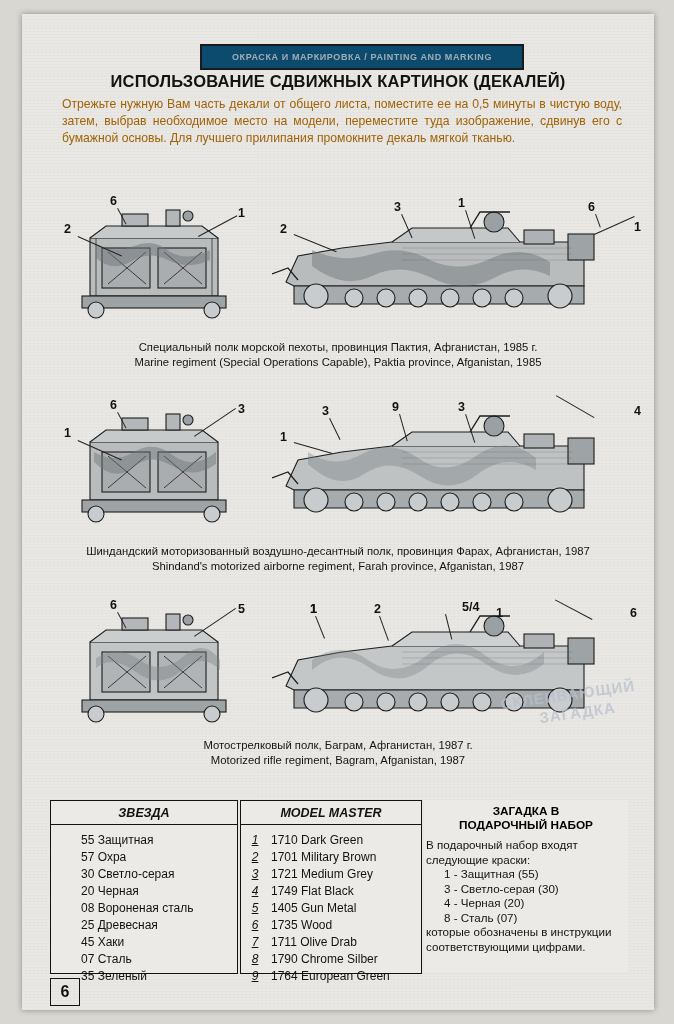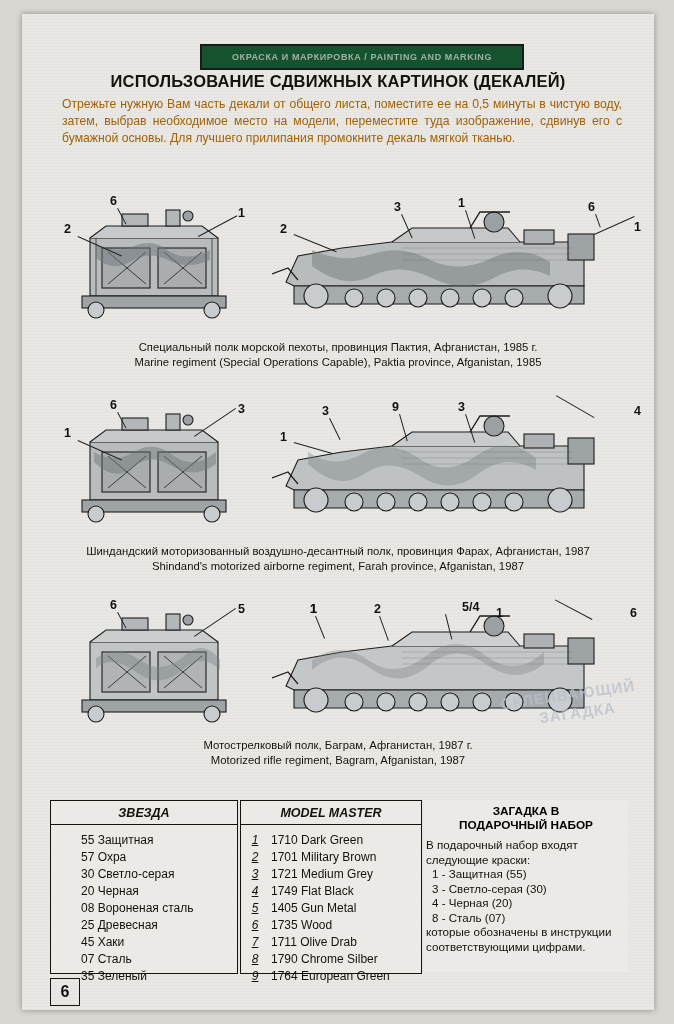--- a/index.html
+++ b/index.html
@@ -7,21 +7,21 @@
   .page{position:relative;width:674px;height:1024px;background:#d8d7d2;overflow:hidden;}
   .sheet{position:absolute;left:22px;top:14px;width:632px;height:996px;background:#e9e8e4;
          box-shadow:0 0 6px rgba(0,0,0,.35);}
   .paper-tex{position:absolute;inset:0;
     background:
       repeating-linear-gradient(0deg, rgba(0,0,0,.018) 0px, rgba(0,0,0,.018) 1px, rgba(255,255,255,0) 1px, rgba(255,255,255,0) 3px),
       repeating-linear-gradient(90deg, rgba(0,0,0,.012) 0px, rgba(0,0,0,.012) 1px, rgba(255,255,255,0) 1px, rgba(255,255,255,0) 4px);
     pointer-events:none;}
   
   .banner{position:absolute;left:178px;top:30px;width:320px;height:22px;border:2px solid #1a1a1a;
-          background:#14532d;display:flex;align-items:center;justify-content:center;overflow:hidden;}
+          background:#0c4a6e;display:flex;align-items:center;justify-content:center;overflow:hidden;}
   .banner span{color:#cfcfcf;font-size:9px;font-weight:bold;letter-spacing:.6px;
                font-family:"Liberation Sans",sans-serif;opacity:.75;text-transform:uppercase;}
   h1.title{position:absolute;left:0;right:0;top:58px;text-align:center;margin:0;
            font-size:16.5px;font-weight:bold;color:#14140f;letter-spacing:.2px;}
   .intro{position:absolute;left:40px;top:82px;width:560px;font-size:12.2px;line-height:17px;
          color:#a16207;text-align:justify;}
   
   .scheme{position:absolute;left:0;width:632px;}
   .caption{position:absolute;left:0;width:632px;text-align:center;font-size:11.3px;color:#15150f;line-height:15px;}
   .caption .ru{display:block;}
@@ -40,21 +40,21 @@
   .thead{text-align:center;font-weight:bold;font-style:italic;font-size:12.5px;padding:5px 2px 4px;
          color:#13130e;}
   .hrule{height:1.4px;background:#14140f;margin:0 0 4px;}
   .rows{padding:2px 0 0 0;font-size:12px;color:#13130e;}
   .rows .r{padding:1.5px 0 1.5px 30px;white-space:nowrap;}
   .rows2 .r{padding:1.5px 0 1.5px 8px;display:flex;gap:10px;white-space:nowrap;}
   .num{display:inline-block;width:12px;text-align:center;font-style:italic;text-decoration:underline;}
   .mm{font-weight:bold;font-style:italic;}
   .t3 .head3{text-align:center;font-weight:bold;font-size:11.8px;line-height:14px;padding-top:4px;}
   .t3 .body3{font-size:11.6px;line-height:14.5px;padding:6px 2px 0 2px;color:#13130e;}
-  .t3 .body3 .it{display:block;padding-left:6px;}
+  .t3 .body3 .it{display:block;padding-left:6px;margin-left:12px;}
   
   .pagenum{position:absolute;left:28px;top:964px;width:28px;height:26px;border:1.6px solid #14140f;
            display:flex;align-items:center;justify-content:center;font-weight:bold;font-size:16px;color:#111;}
   .wm{position:absolute;right:18px;top:672px;font-size:15px;font-weight:bold;color:#b9c0cc;
       transform:rotate(-8deg);opacity:.75;letter-spacing:1px;}
   .wm2{position:absolute;right:38px;top:690px;font-size:15px;font-weight:bold;color:#b9c0cc;
       transform:rotate(-8deg);opacity:.75;letter-spacing:1px;}
 </style>
 </head>
 <body>

